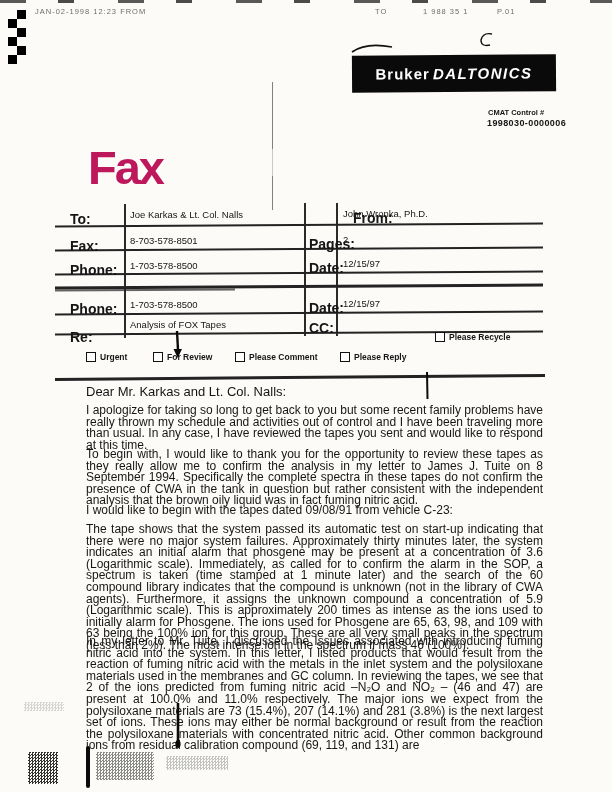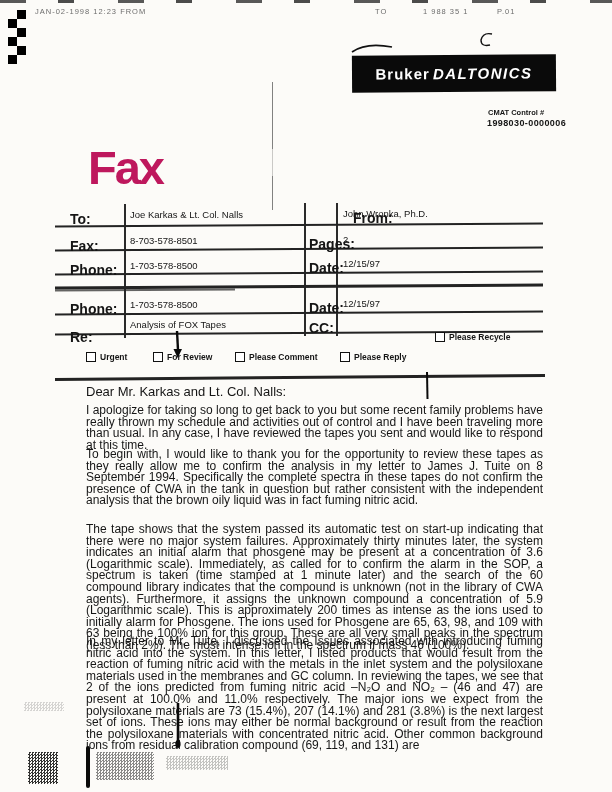--- a/index.html
+++ b/index.html
@@ -136,20 +136,21 @@
   <div class="abs cbx-item" style="left:435px;top:332px;">
     <span class="cbx-box"></span>
     <span class="cbx-label">Please Recycle</span>
   </div>
 
   <div class="abs hline" style="left:55px;top:376px;width:490px;height:2.5px;transform:rotate(-.45deg);"></div>
 
   <div class="abs salutation">Dear Mr. Karkas and Lt. Col. Nalls:</div>
   <div class="abs para" style="top:405px;">I apologize for taking so long to get back to you but some recent family problems have really thrown my schedule and activities out of control and I have been traveling more than usual.  In any case, I have reviewed the tapes you sent and would like to respond at this time.</div>
   <div class="abs para" style="top:449px;">To begin with, I would like to thank you for the opportunity to review these tapes as they really allow me to confirm the analysis in my letter to James J. Tuite on 8 September 1994.  Specifically the complete spectra in these tapes do not confirm the presence of CWA in the tank in question but rather consistent with the independent analysis that the brown oily liquid was in fact fuming nitric acid.</div>
+  <div class="abs para" style="top:505px;text-align:left;">I would like to begin with the tapes dated 09/08/91 from vehicle C-23:</div>
   <div class="abs para" style="top:524px;">The tape shows that the system passed its automatic test on start-up indicating that there were no major system failures.  Approximately thirty minutes later, the system indicates an initial alarm that phosgene may be present at a concentration of 3.6 (Logarithmic scale).  Immediately, as called for to confirm the alarm in the SOP, a spectrum is taken (time stamped at 1 minute later) and the search of the 60 compound library indicates that the compound is unknown (not in the library of CWA agents).  Furthermore, it assigns the unknown compound a concentration of 5.9 (Logarithmic scale).  This is approximately 200 times as intense as the ions used to initially alarm for Phosgene.  The ions used for Phosgene are 65, 63, 98, and 109 with 63 being the 100% ion for this group.  These are all very small peaks in the spectrum (less than 2%).  The most intense ion in the spectrum if mass 46 (100%).</div>
   <div class="abs para" style="top:636px;">In my letter to Mr. Tuite, I discussed the Issues associated with introducing fuming nitric acid into the system.  In this letter, I listed products that would result from the reaction of fuming nitric acid with the metals in the inlet system and the polysiloxane materials used in the membranes and GC column.  In reviewing the tapes, we see that 2 of the ions predicted from fuming nitric acid  –N₂O and NO₂ – (46 and 47) are present at 100.0% and 11.0% respectively.  The major ions we expect from the polysiloxane materials are 73 (15.4%), 207 (14.1%) and 281 (3.8%) is the next largest set of ions.  These ions may either be normal background or result from the reaction the polysiloxane materials with concentrated nitric acid.  Other common background ions from residual calibration compound (69, 119, and 131) are</div>
 
   <svg class="abs pen-svg" width="612" height="792" viewBox="0 0 612 792">
     <path d="M352,52 Q366,42 392,47" stroke="#111" stroke-width="1.6" fill="none"></path>
     <path d="M492,34 Q483,32 481,40 Q481,47 490,45" stroke="#111" stroke-width="1.4" fill="none"></path>
     <line x1="177" y1="331" x2="178" y2="350" stroke="#0a0a0a" stroke-width="2.4"></line>
     <polygon points="173.5,349 182,349 177.7,358" fill="#0a0a0a"></polygon>
     <line x1="427" y1="372" x2="427.5" y2="399" stroke="#0a0a0a" stroke-width="2"></line>
     <line x1="178" y1="703" x2="178" y2="744" stroke="#0a0a0a" stroke-width="2.6"></line>

